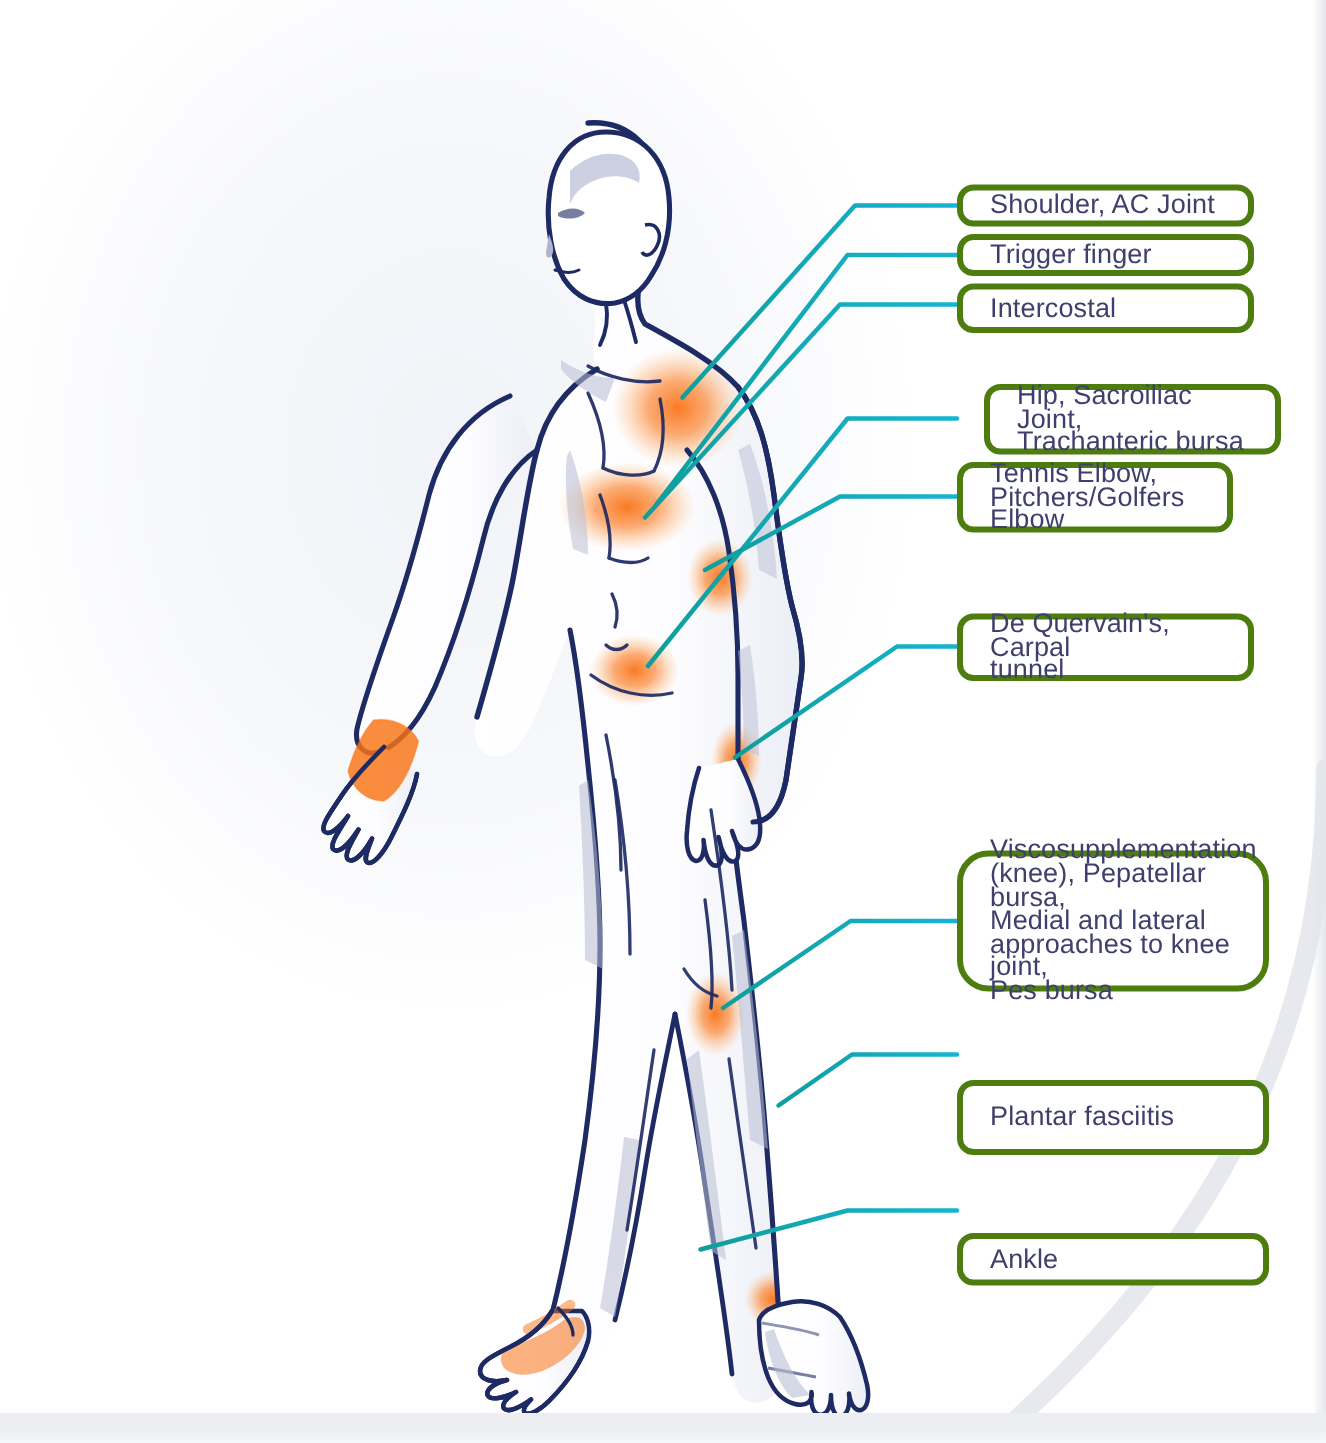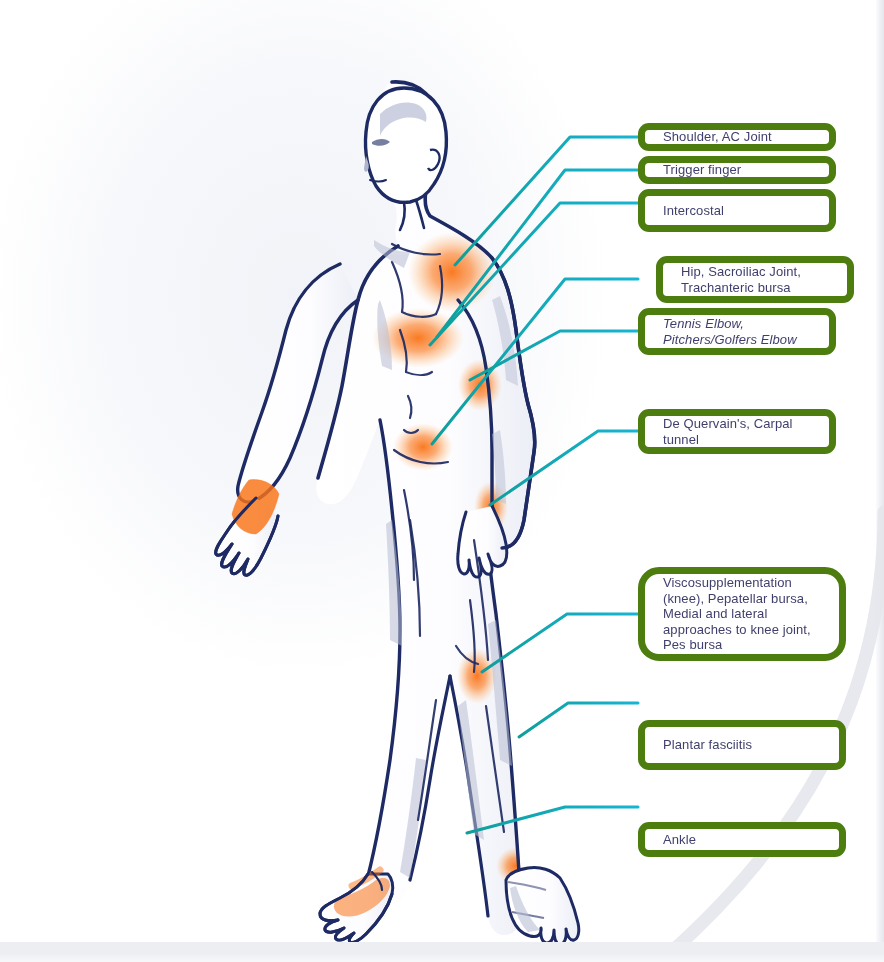--- a/index.html
+++ b/index.html
@@ -66,24 +66,24 @@
     left: 0; top: 0;
     width: 884px; height: 962px;
     pointer-events: none;
   }
 
   
   .callout {
     position: absolute;
     box-sizing: border-box;
     background: #ffffff;
-    border: 7px solid #4d7c0f;
+    border: 4px solid #4d7c0f;
     border-radius: 11px;
     color: #3f3f6d;
-    font-size: 13px;
+    font-size: 18px;
     line-height: 15.6px;
     letter-spacing: 0.1px;
     padding: 7px 12px 7px 18px;
     display: flex;
     align-items: center;
   }
   .callout-text {
     white-space: pre-line;
     display: block;
   }
@@ -312,28 +312,28 @@
       </g>
   </svg>
 
   <div id="callout-host">
       <div class="callout" style="left: 638px; top: 123px; width: 198px; height: 28px;">
         <span class="callout-text">Shoulder, AC Joint</span>
       </div>
       <div class="callout" style="left: 638px; top: 156px; width: 198px; height: 28px;">
         <span class="callout-text">Trigger finger</span>
       </div>
-      <div class="callout" style="left: 638px; top: 189px; width: 198px; height: 43px;">
+      <div class="callout" style="left: 638px; top: 189px; width: 198px; height: 33px;">
         <span class="callout-text">Intercostal</span>
       </div>
       <div class="callout" style="left: 656px; top: 256px; width: 198px; height: 47px;">
         <span class="callout-text">Hip, Sacroiliac Joint,
 Trachanteric bursa</span>
       </div>
-      <div class="callout" style="left: 638px; top: 308px; width: 198px; height: 47px; font-style: italic;">
+      <div class="callout" style="left: 638px; top: 308px; width: 184px; height: 47px;">
         <span class="callout-text">Tennis Elbow,
 Pitchers/Golfers Elbow</span>
       </div>
       <div class="callout" style="left: 638px; top: 409px; width: 198px; height: 45px;">
         <span class="callout-text">De Quervain's, Carpal
 tunnel</span>
       </div>
       <div class="callout" style="left: 638px; top: 567px; width: 208px; height: 94px; border-radius: 21px;">
         <span class="callout-text">Viscosupplementation
 (knee), Pepatellar bursa,

